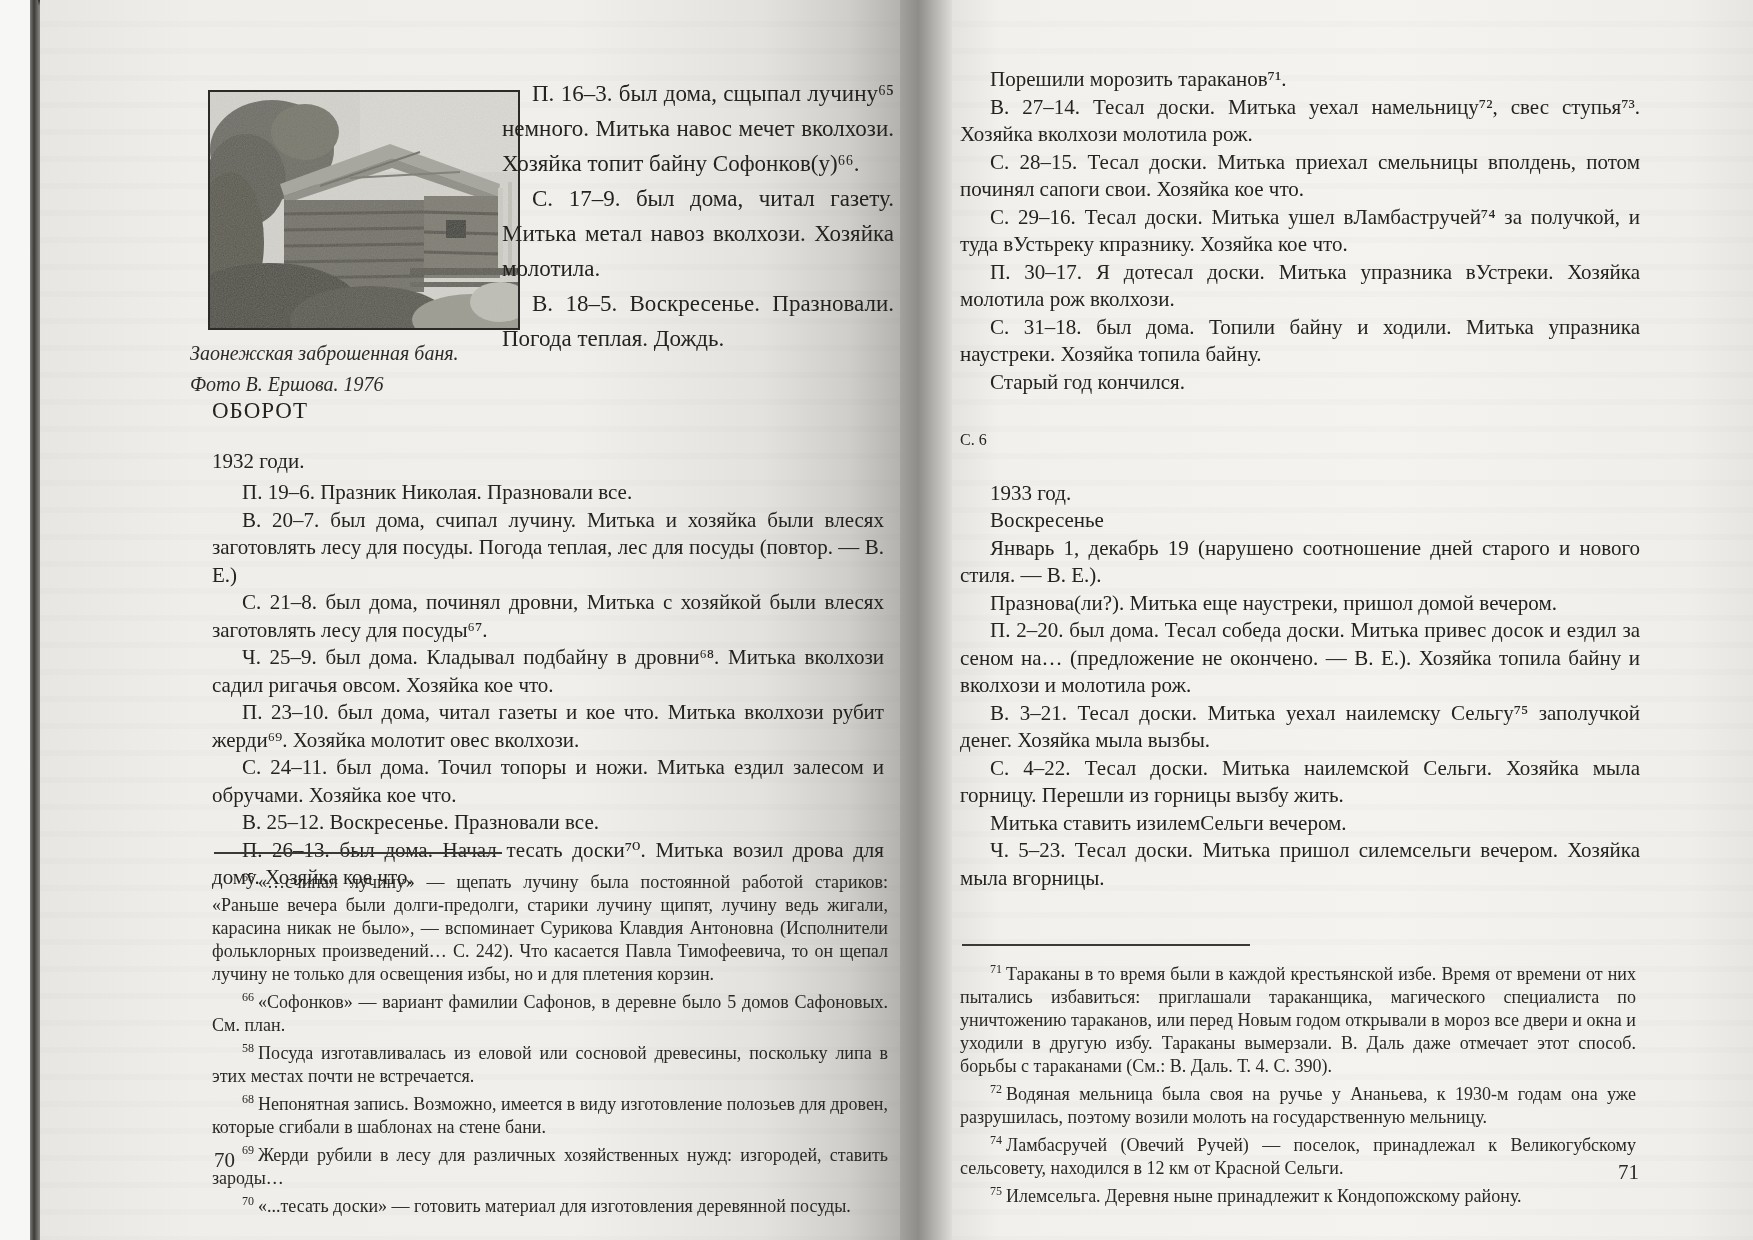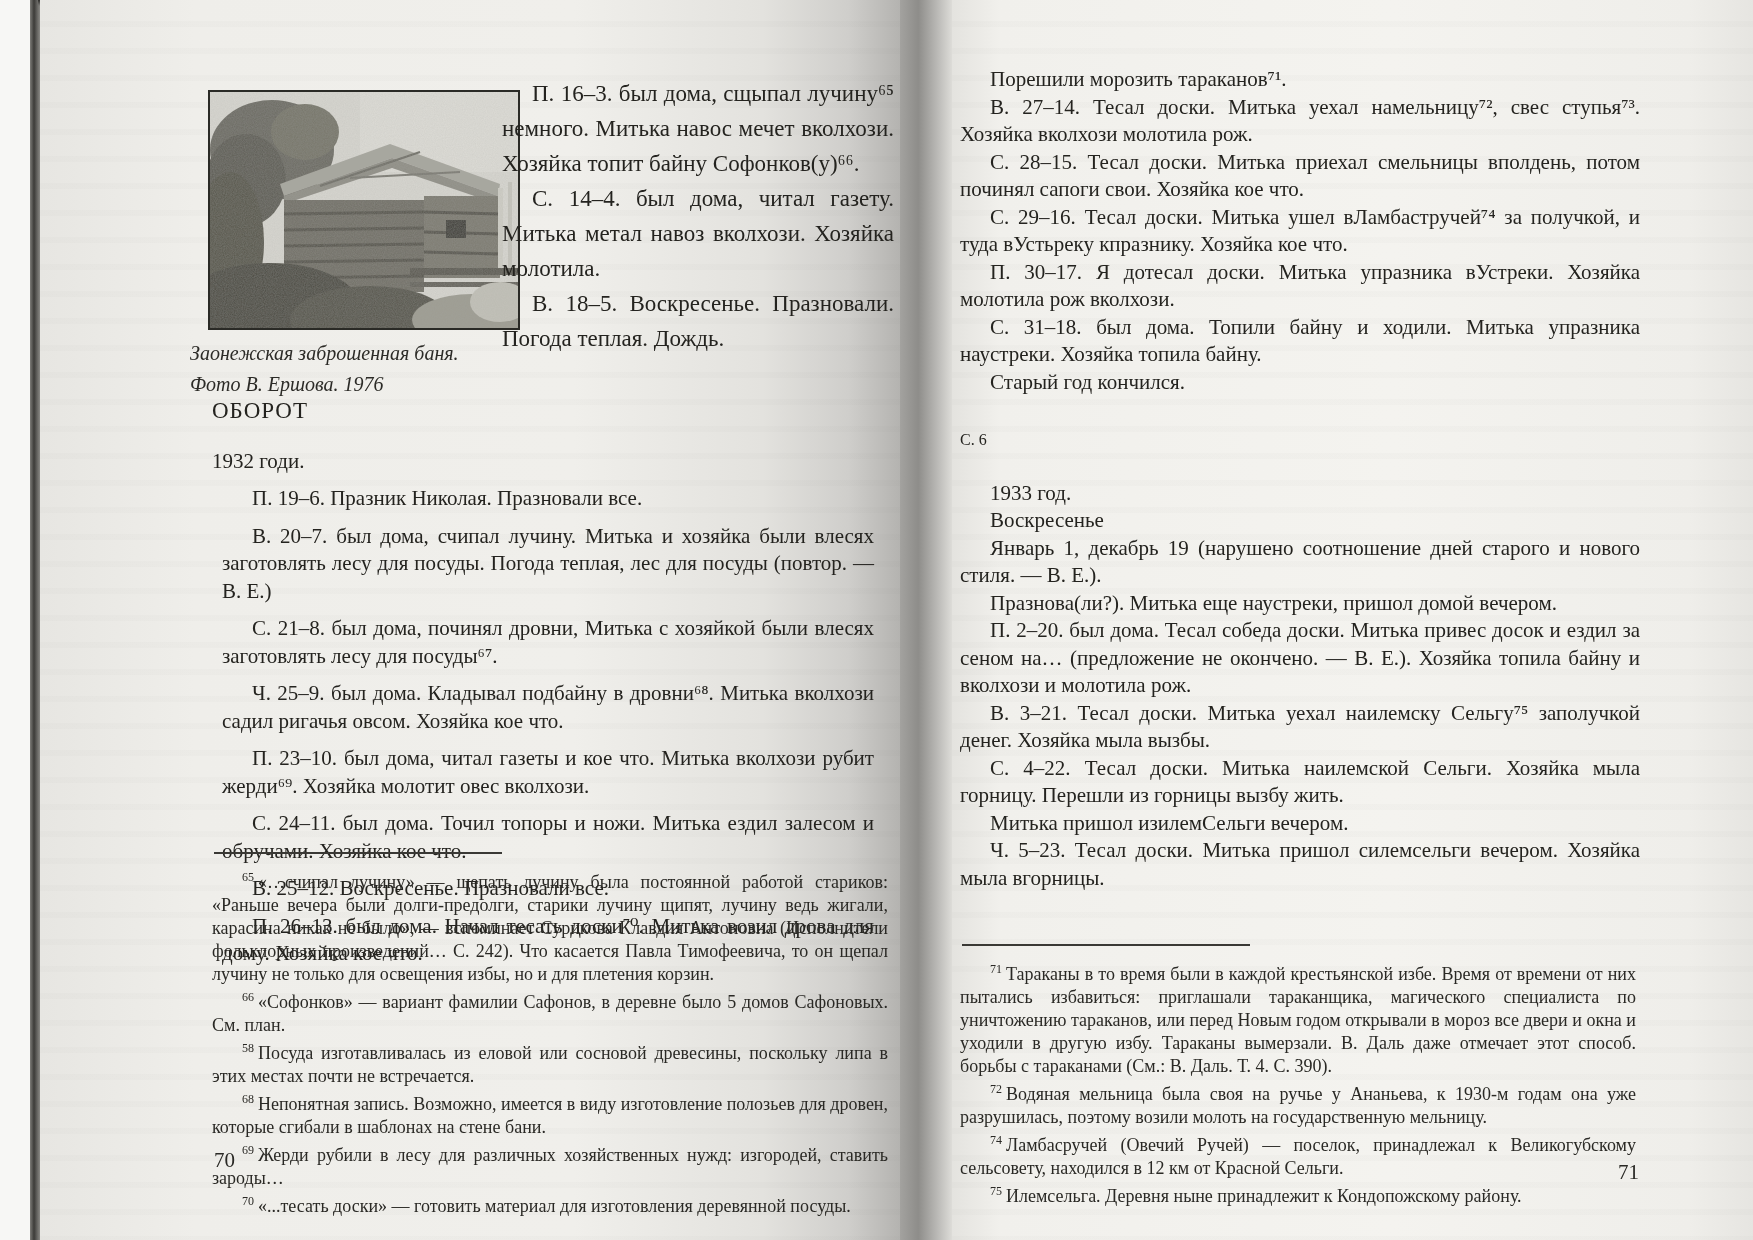--- a/index.html
+++ b/index.html
@@ -31,21 +31,21 @@
            font-style:italic;font-size:20px;line-height:31px;color:#2c2b27;}
 
   
   .col-right{position:absolute;left:462px;top:76px;width:392px;
              font-size:23px;line-height:35px;text-align:justify;}
   .col-right p{margin:0;text-indent:30px;}
 
   .left-lower{position:absolute;left:172px;top:398px;width:672px;}
   .sec-head{font-size:23px;letter-spacing:1px;margin:0 0 24px 0;font-weight:normal;}
   .yearline{margin:0 0 4px 0;font-size:21px;line-height:27px;}
-  .entries p{margin:10px;text-indent:30px;font-size:21px;line-height:27.5px;text-align:justify;}
+  .entries p{margin:0;text-indent:30px;font-size:21px;line-height:27.5px;text-align:justify;}
 
   .fn-block{position:absolute;width:676px;font-family:Liberation Serif, serif;}
   #fn-left{left:172px;top:852px;}
   #fn-right{left:960px;top:944px;}
   .fn-rule{width:288px;height:2px;background:#3a3935;margin:0 0 12px 2px;}
   .fn-block p{margin:0;text-indent:30px;font-size:18px;line-height:23px;text-align:justify;color:#2a2925;}
   .fn-block sup{font-size:12px;margin-right:4px;}
 
   .pagenum{position:absolute;font-size:21px;color:#2a2925;}
   #pn-left{left:174px;top:1148px;}
@@ -120,21 +120,21 @@
       </svg>
     </div>
 
     <div class="caption">
       <div>Заонежская заброшенная баня.</div>
       <div>Фото В. Ершова. 1976</div>
     </div>
 
     <div class="col-right">
       <p>П. 16–3. был дома, сщыпал лучину⁶⁵ немного. Митька навос мечет вколхози. Хозяйка топит байну Софонков(у)⁶⁶.</p>
-      <p>С. 14–4. был дома, читал газету. Митька метал навоз вколхози. Хозяйка молотила.</p>
+      <p>С. 17–9. был дома, читал газету. Митька метал навоз вколхози. Хозяйка молотила.</p>
       <p>В. 18–5. Воскресенье. Празновали. Погода теплая. Дождь.</p>
     </div>
 
     <div class="left-lower">
       <h2 class="sec-head">ОБОРОТ</h2>
       <p class="yearline">1932 годи.</p>
       <div class="entries">
         <p>П. 19–6. Празник Николая. Празновали все.</p>
         <p>В. 20–7. был дома, счипал лучину. Митька и хозяйка были влесях заготовлять лесу для посуды. Погода теплая, лес для посуды (повтор. — В. Е.)</p>
         <p>С. 21–8. был дома, починял дровни, Митька с хозяйкой были влесях заготовлять лесу для посуды⁶⁷.</p>
@@ -174,21 +174,21 @@
     <p>С. 31–18. был дома. Топили байну и ходили. Митька упразника наустреки. Хозяйка топила байну.</p>
     <p>Старый год кончился.</p>
     <p class="sec-head2">С. 6</p>
     <p>1933 год.</p>
     <p>Воскресенье</p>
     <p>Январь 1, декабрь 19 (нарушено соотношение дней старого и нового стиля. — В. Е.).</p>
     <p>Празнова(ли?). Митька еще наустреки, пришол домой вечером.</p>
     <p>П. 2–20. был дома. Тесал собеда доски. Митька привес досок и ездил за сеном на… (предложение не окончено. — В. Е.). Хозяйка топила байну и вколхози и молотила рож.</p>
     <p>В. 3–21. Тесал доски. Митька уехал наилемску Сельгу⁷⁵ заполучкой денег. Хозяйка мыла вызбы.</p>
     <p>С. 4–22. Тесал доски. Митька наилемской Сельги. Хозяйка мыла горницу. Перешли из горницы вызбу жить.</p>
-    <p>Митька пришол изилемСельги вечером.</p>
+    <p>Митька ставить изилемСельги вечером.</p>
     <p>Ч. 5–23. Тесал доски. Митька пришол силемсельги вечером. Хозяйка мыла вгорницы.</p>
   </div>
 
   <div class="fn-block" id="fn-right">
     <div class="fn-rule"></div>
     <p><sup>71</sup><span>Тараканы в то время были в каждой крестьянской избе. Время от времени от них пытались избавиться: приглашали тараканщика, магического специалиста по уничтожению тараканов, или перед Новым годом открывали в мороз все двери и окна и уходили в другую избу. Тараканы вымерзали. В. Даль даже отмечает этот способ. борьбы с тараканами (См.: В. Даль. Т. 4. С. 390).</span></p>
     <p><sup>72</sup><span>Водяная мельница была своя на ручье у Ананьева, к 1930-м годам она уже разрушилась, поэтому возили молоть на государственную мельницу.</span></p>
     <p><sup>74</sup><span>Ламбасручей (Овечий Ручей) — поселок, принадлежал к Великогубскому сельсовету, находился в 12 км от Красной Сельги.</span></p>
     <p><sup>75</sup><span>Илемсельга. Деревня ныне принадлежит к Кондопожскому району.</span></p>
   </div>

